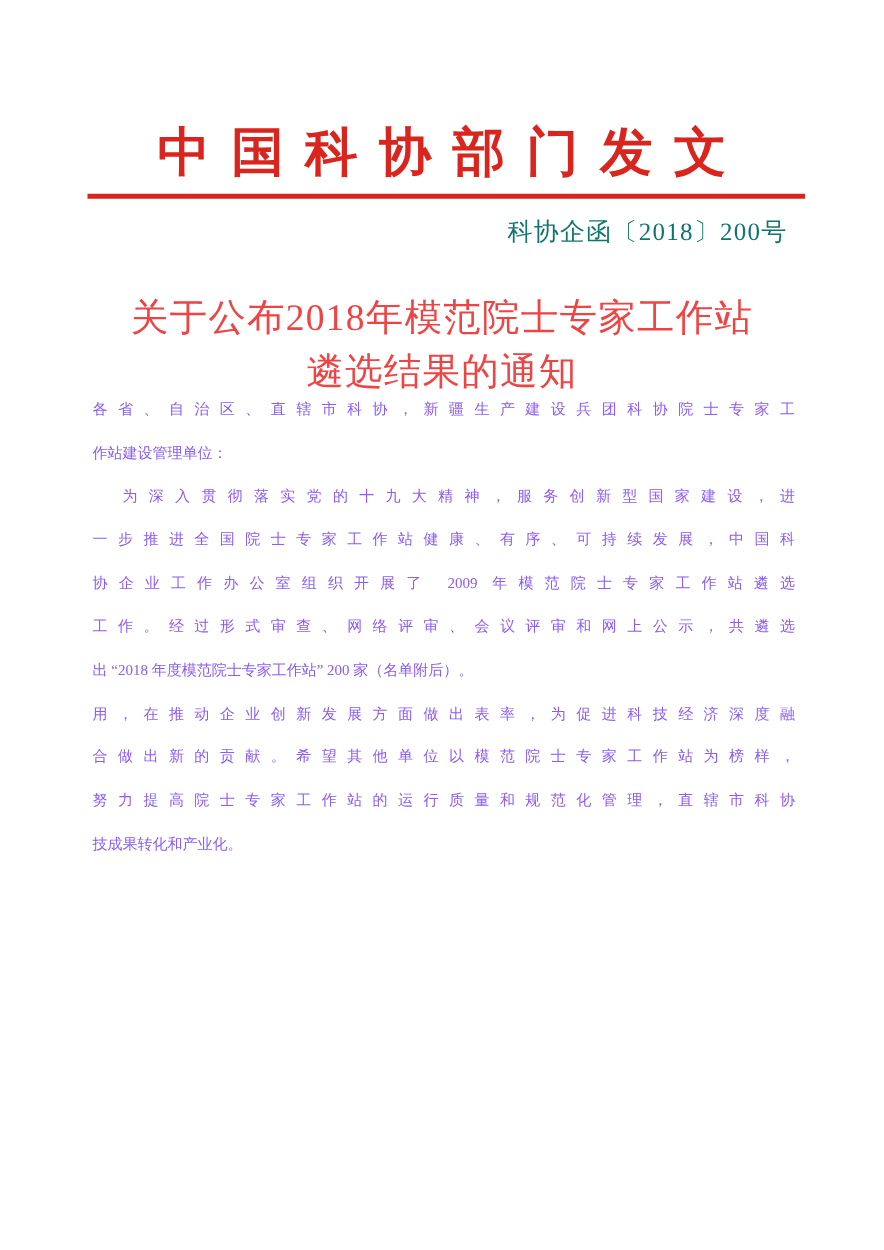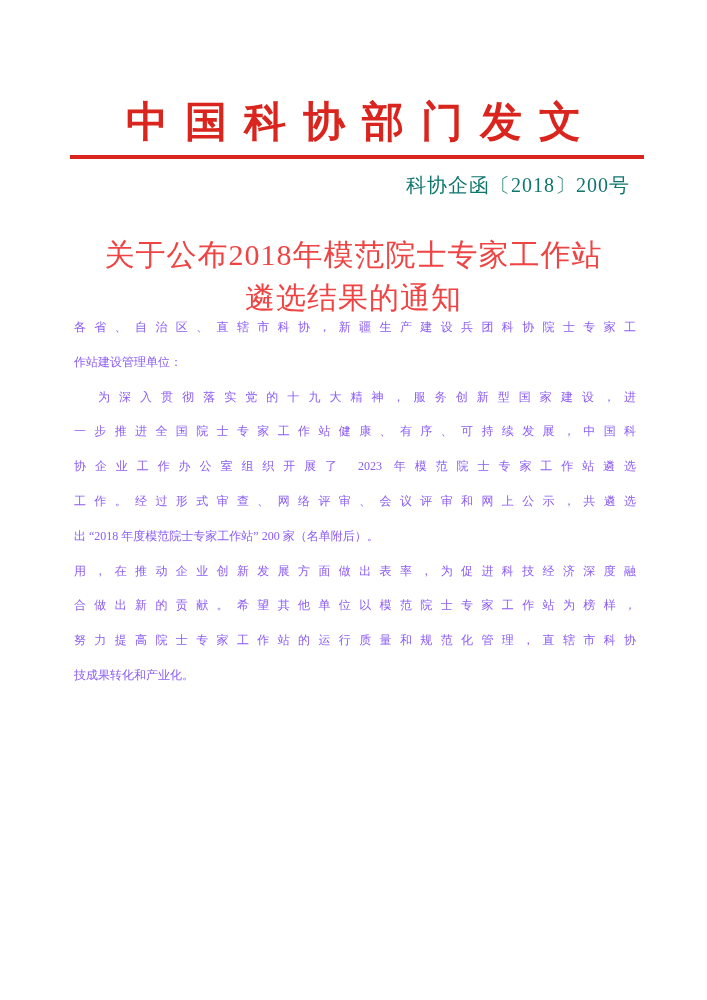--- a/index.html
+++ b/index.html
@@ -70,21 +70,21 @@
   <div class="doc-title">
     <div>关于公布2018年模范院士专家工作站</div>
     <div>遴选结果的通知</div>
   </div>
 
   <div class="body-text">
     <div class="body-line fill">各省、自治区、直辖市科协，新疆生产建设兵团科协院士专家工</div>
     <div class="body-line">作站建设管理单位：</div>
     <div class="body-line fill indent">为深入贯彻落实党的十九大精神，服务创新型国家建设，进</div>
     <div class="body-line fill">一步推进全国院士专家工作站健康、有序、可持续发展，中国科</div>
-    <div class="body-line fill">协企业工作办公室组织开展了 2023 年模范院士专家工作站遴选</div>
+    <div class="body-line fill">协企业工作办公室组织开展了 2009 年模范院士专家工作站遴选</div>
     <div class="body-line fill">工作。经过形式审查、网络评审、会议评审和网上公示，共遴选</div>
     <div class="body-line">出 “2018 年度模范院士专家工作站” 200 家（名单附后）。</div>
     <div class="body-line fill">用，在推动企业创新发展方面做出表率，为促进科技经济深度融</div>
     <div class="body-line fill">合做出新的贡献。希望其他单位以模范院士专家工作站为榜样，</div>
     <div class="body-line fill">努力提高院士专家工作站的运行质量和规范化管理，直辖市科协</div>
     <div class="body-line">技成果转化和产业化。</div>
   </div>
 
   <div class="attachment">附件：2018 年度模范院士专家工作站名单</div>
 

